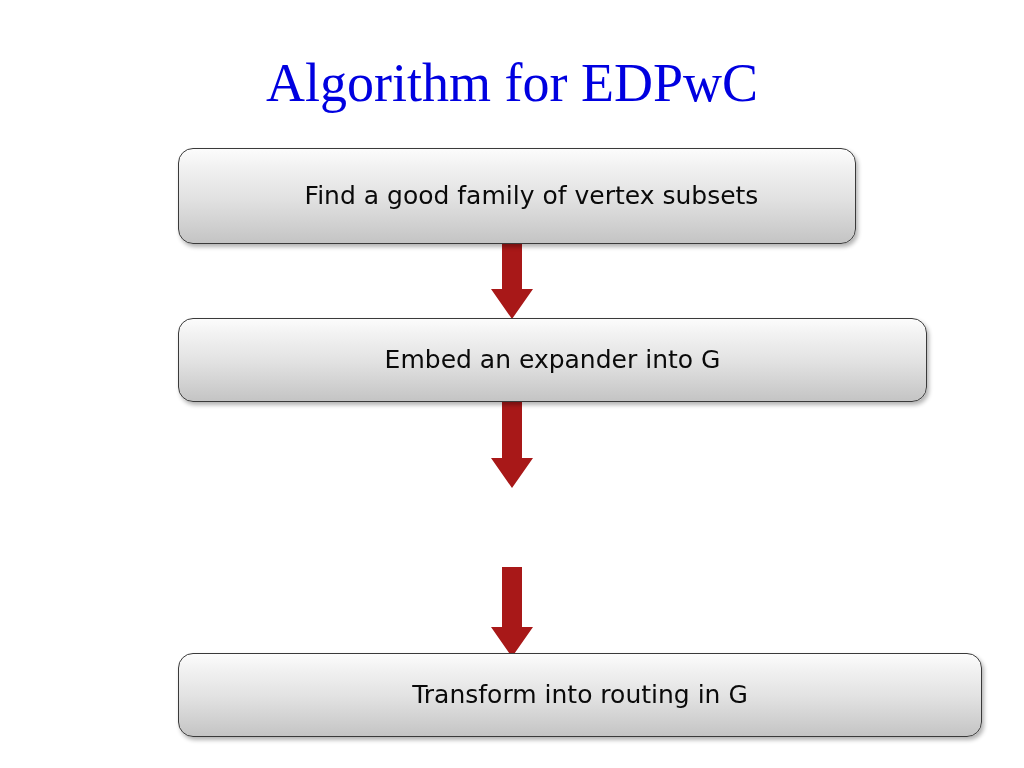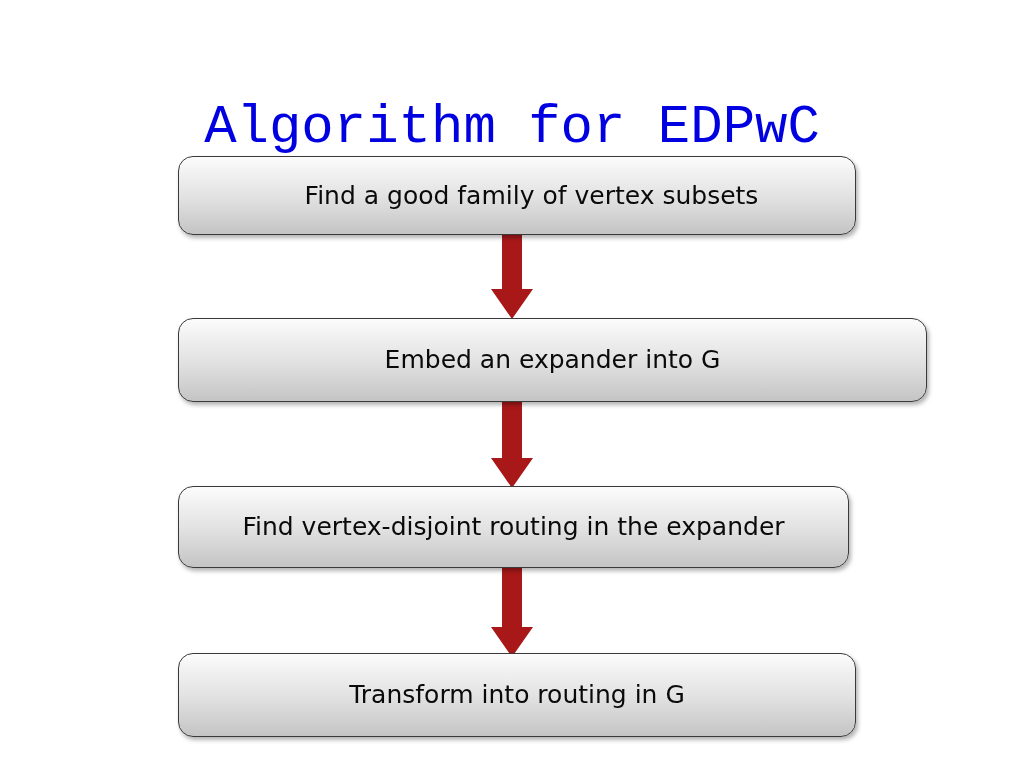--- a/index.html
+++ b/index.html
@@ -16,28 +16,27 @@
     font-family: "DejaVu Sans", "Liberation Sans", sans-serif;
   }
 
   
   #slide-title {
     position: absolute;
     left: 0;
     top: 52px;
     width: 1024px;
     text-align: center;
-    font-family: Liberation Mono, monospace;
+    font-family: Liberation Serif, serif;
     font-size: 54px;
     font-weight: 400;
     letter-spacing: 0px;
     color: #0000E0;
     line-height: 62px;
     white-space: nowrap;
-    margin-top: 45px;
   }
 
   
   .flow-box {
     position: absolute;
     box-sizing: border-box;
     border: 1.4px solid #3a3a3a;
     border-radius: 15px;
     background: linear-gradient(to bottom,
                 #fcfcfc 0%,
@@ -54,24 +53,24 @@
   .flow-box-label {
     font-family: "DejaVu Sans", "Liberation Sans", sans-serif;
     font-size: 25px;
     font-weight: 400;
     color: #0a0a0a;
     line-height: 30px;
     text-align: center;
     white-space: nowrap;
   }
 
-  #box-1 { left: 178px; top: 156px; width: 678px; height: 79px; padding-left: 29px; }
+  #box-1 { left: 178px; top: 148px; width: 678px; height: 96px; padding-left: 29px; }
   #box-2 { left: 178px; top: 318px; width: 749px; height: 84px; }
   #box-3 { left: 178px; top: 486px; width: 671px; height: 82px; }
-  #box-4 { left: 178px; top: 653px; width: 678px; height: 84px; }
+  #box-4 { left: 178px; top: 653px; width: 804px; height: 84px; }
 
   
   .down-arrow {
     position: absolute;
     z-index: 1;
     overflow: visible;
   }
   #arrow-1 { left: 491px; top: 231px; }
   #arrow-2 { left: 491px; top: 400px; }
   #arrow-3 { left: 491px; top: 567px; }
@@ -92,23 +91,20 @@
   </svg>
 
   <div class="flow-box" id="box-2">
     <span class="flow-box-label">Embed an expander into G</span>
   </div>
 
   <svg class="down-arrow" id="arrow-2" width="42" height="88" viewBox="0 0 42 88">
     <polygon points="11,0 31,0 31,58 42,58 21,88 0,58 11,58" fill="#A81818"></polygon>
   </svg>
 
-  <div class="flow-box" id="box-3">
-    <span class="flow-box-label">Find vertex-disjoint routing in the expander</span>
-  </div>
 
   <svg class="down-arrow" id="arrow-3" width="42" height="90" viewBox="0 0 42 90">
     <polygon points="11,0 31,0 31,60 42,60 21,90 0,60 11,60" fill="#A81818"></polygon>
   </svg>
 
   <div class="flow-box" id="box-4">
     <span class="flow-box-label">Transform into routing in G</span>
   </div>
 
 </div>

